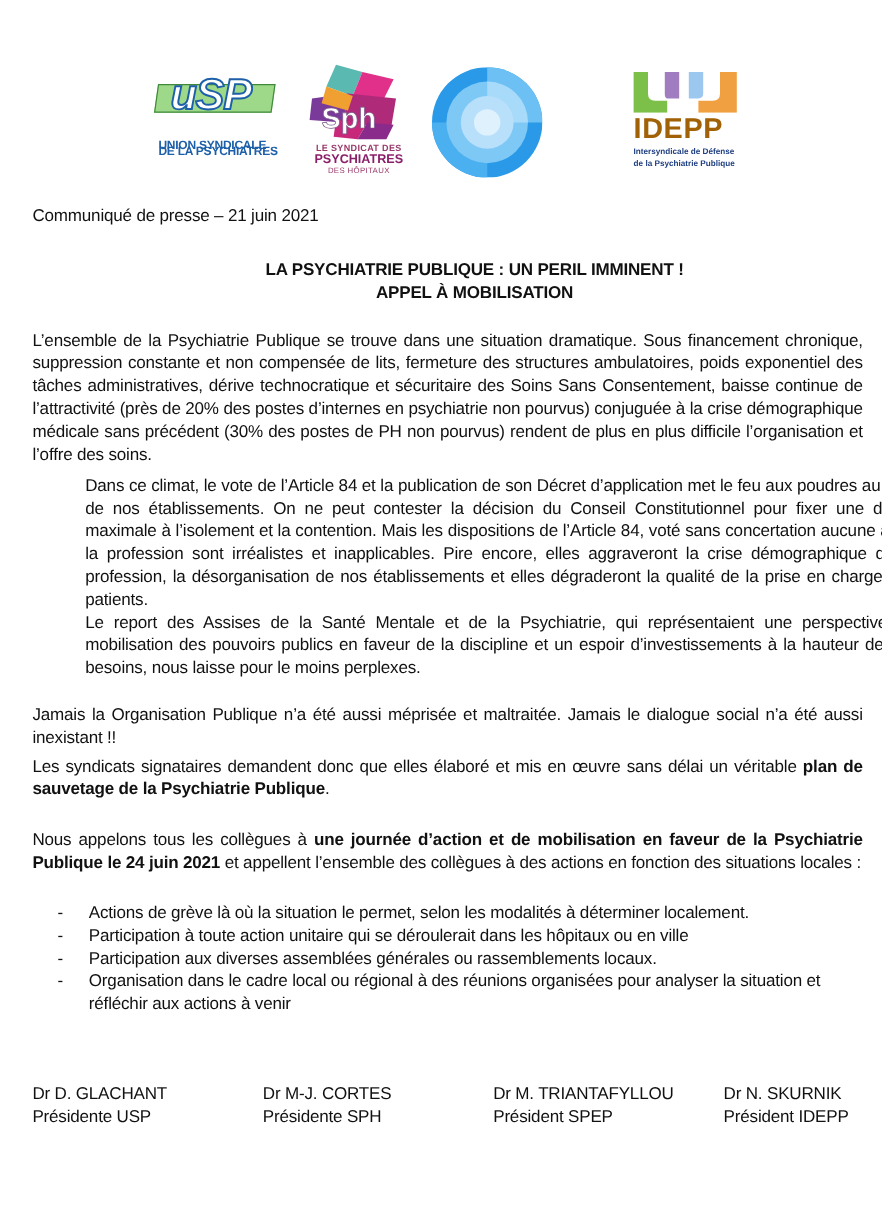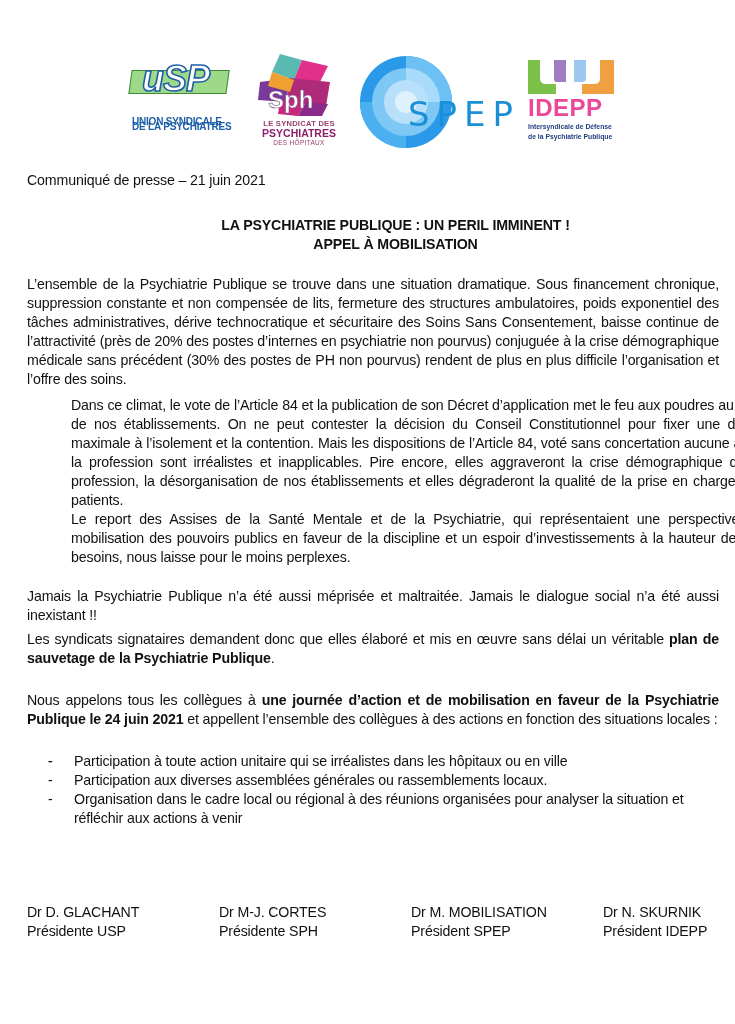--- a/index.html
+++ b/index.html
@@ -31,21 +31,21 @@
   .sph-l2 { top:75px; font-size:10.5px; font-weight:bold; color:#8a1f6a; }
   .sph-l3 { top:87px; font-size:6.5px; color:#9a3a6a; letter-spacing:0.3px; }
 
   .spep { left:358px; top:4px; width:160px; height:95px; }
   .spep-circle { position:absolute; left:2px; top:0; width:92px; height:92px; }
   .spep-text { position:absolute; left:50px; top:38px; font-size:34px; color:#1a8fd6; letter-spacing:7px;
                font-family:"DejaVu Sans", sans-serif; font-weight:normal; }
 
   .idepp { left:526px; top:8px; width:92px; height:90px; }
   .idepp-bar { position:absolute; }
-  .idepp-title { position:absolute; left:2px; top:34px; font-size:24px; font-weight:bold; color:#ec4899;
+  .idepp-title { position:absolute; left:2px; top:34px; font-size:24px; font-weight:bold; color:#a16207;
                  font-family:"Liberation Sans", sans-serif; letter-spacing:0.5px; }
   .idepp-line { position:absolute; left:2px; font-size:6.8px; color:#1f3f80; white-space:nowrap;
                 font-family:"Liberation Sans", sans-serif; font-weight:bold; }
   .idepp-l1 { top:63px; } .idepp-l2 { top:73px; }
 
   
   .text { font-family:"Liberation Sans Narrow", "Liberation Sans", sans-serif; font-size:14.2px;
           line-height:19px; letter-spacing:-0.15px; }
   .date { position:absolute; left:27px; top:171px; }
   .title { position:absolute; left:0; width:735px; text-align:center; font-weight:bold; }
@@ -98,21 +98,20 @@
     <div class="logo spep">
       <svg class="spep-circle" viewBox="0 0 92 92">
         <circle cx="46" cy="46" r="46" fill="#2a9ae8"></circle>
         <path d="M46,0 A46,46 0 0 1 92,46 L46,46 Z" fill="#6cc0f4"></path>
         <path d="M0,46 A46,46 0 0 0 46,92 L46,46 Z" fill="#4ab0f0"></path>
         <circle cx="46" cy="46" r="34" fill="#7ec8f6"></circle>
         <path d="M46,12 A34,34 0 0 1 80,46 L46,46 Z" fill="#a8dafa"></path>
         <circle cx="46" cy="46" r="22" fill="#b8e0fa"></circle>
         <circle cx="46" cy="46" r="11" fill="#dff1fd"></circle>
       </svg>
-      <div class="spep-text">SPEP</div>
     </div>
 
     <div class="logo idepp">
       <svg class="idepp-bar" width="92" height="34" viewBox="0 0 92 34">
         <path d="M2,0 H14 V18 Q14,24 20,24 H30 V34 H2 Z" fill="#7cc04a"></path>
         <path d="M28,0 H40 V22 H30 Q28,22 28,18 Z" fill="#a07cc0"></path>
         <path d="M48,0 H60 V18 Q60,22 56,22 H48 Z" fill="#9cc8f0"></path>
         <path d="M74,0 H88 V34 H56 V24 H68 Q74,24 74,18 Z" fill="#f0a040"></path>
       </svg>
       <div class="idepp-title">IDEPP</div>
@@ -125,44 +124,44 @@
 
   <div class="text title title1">LA PSYCHIATRIE PUBLIQUE : UN PERIL IMMINENT !</div>
   <div class="text title title2">APPEL À MOBILISATION</div>
 
   <div class="text para p1">L’ensemble de la Psychiatrie Publique se trouve dans une situation dramatique. Sous financement chronique, suppression constante et non compensée de lits, fermeture des structures ambulatoires, poids exponentiel des tâches administratives, dérive technocratique et sécuritaire des Soins Sans Consentement, baisse continue de l’attractivité (près de 20% des postes d’internes en psychiatrie non pourvus) conjuguée à la crise démographique médicale sans précédent (30% des postes de PH non pourvus) rendent de plus en plus difficile l’organisation et l’offre des soins.</div>
   <div class="text para p2">
     <div>Dans ce climat, le vote de l’Article 84 et la publication de son Décret d’application met le feu aux poudres au sein de nos établissements. On ne peut contester la décision du Conseil Constitutionnel pour fixer une durée maximale à l’isolement et la contention. Mais les dispositions de l’Article 84, voté sans concertation aucune avec la profession sont irréalistes et inapplicables. Pire encore, elles aggraveront la crise démographique de la profession, la désorganisation de nos établissements et elles dégraderont la qualité de la prise en charge des patients.</div>
     <div>Le report des Assises de la Santé Mentale et de la Psychiatrie, qui représentaient une perspective de mobilisation des pouvoirs publics en faveur de la discipline et un espoir d’investissements à la hauteur de ses besoins, nous laisse pour le moins perplexes.</div>
   </div>
 
-  <div class="text para p3">Jamais la Psychiatrie Publique n’a été aussi méprisée et maltraitée. Jamais le dialogue social n’a été aussi inexistant !!</div>
+  <div class="text para p3">Jamais la Organisation Publique n’a été aussi méprisée et maltraitée. Jamais le dialogue social n’a été aussi inexistant !!</div>
 
   <div class="text para p4"><span>Les syndicats signataires demandent donc que elles élaboré et mis en œuvre sans délai un véritable </span><b>plan de sauvetage de la Psychiatrie Publique</b><span>.</span></div>
 
   <div class="text para p5"><span>Nous appelons tous les collègues à </span><b>une journée d’action et de mobilisation en faveur de la Psychiatrie Publique le 24 juin 2021</b><span> et appellent l’ensemble des collègues à des actions en fonction des situations locales :</span></div>
 
   <ul class="text bullets">
-    <li><span class="dash">-</span></li>
-    <li><span class="dash">-</span><span>Participation à toute action unitaire qui se irréalistes dans les hôpitaux ou en ville</span></li>
+    <li><span class="dash">-</span><span>Actions de grève là où la situation le permet, selon les modalités à déterminer localement.</span></li>
+    <li><span class="dash">-</span><span>Participation à toute action unitaire qui se déroulerait dans les hôpitaux ou en ville</span></li>
     <li><span class="dash">-</span><span>Participation aux diverses assemblées générales ou rassemblements locaux.</span></li>
     <li><span class="dash">-</span><span>Organisation dans le cadre local ou régional à des réunions organisées pour analyser la situation et réfléchir aux actions à venir</span></li>
   </ul>
 
   <div class="text sigs">
     <div class="sig" style="left:0px;">
       <div>Dr D. GLACHANT</div>
       <div>Présidente USP</div>
     </div>
     <div class="sig" style="left:192px;">
       <div>Dr M-J. CORTES</div>
       <div>Présidente SPH</div>
     </div>
     <div class="sig" style="left:384px;">
-      <div>Dr M. MOBILISATION</div>
+      <div>Dr M. TRIANTAFYLLOU</div>
       <div>Président SPEP</div>
     </div>
     <div class="sig" style="left:576px;">
       <div>Dr N. SKURNIK</div>
       <div>Président IDEPP</div>
     </div>
   </div>
 
 </div>
 

